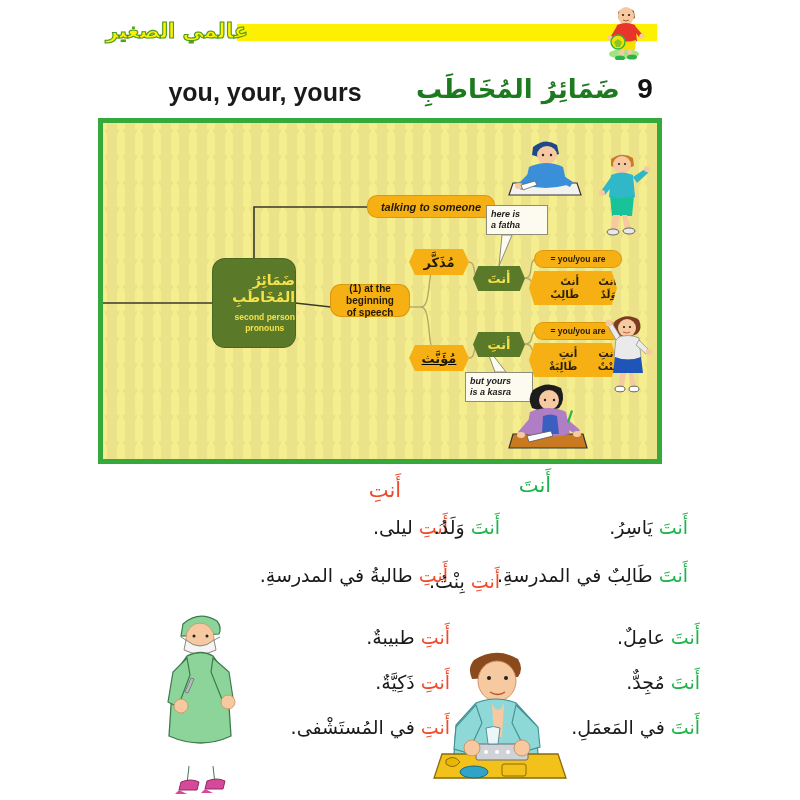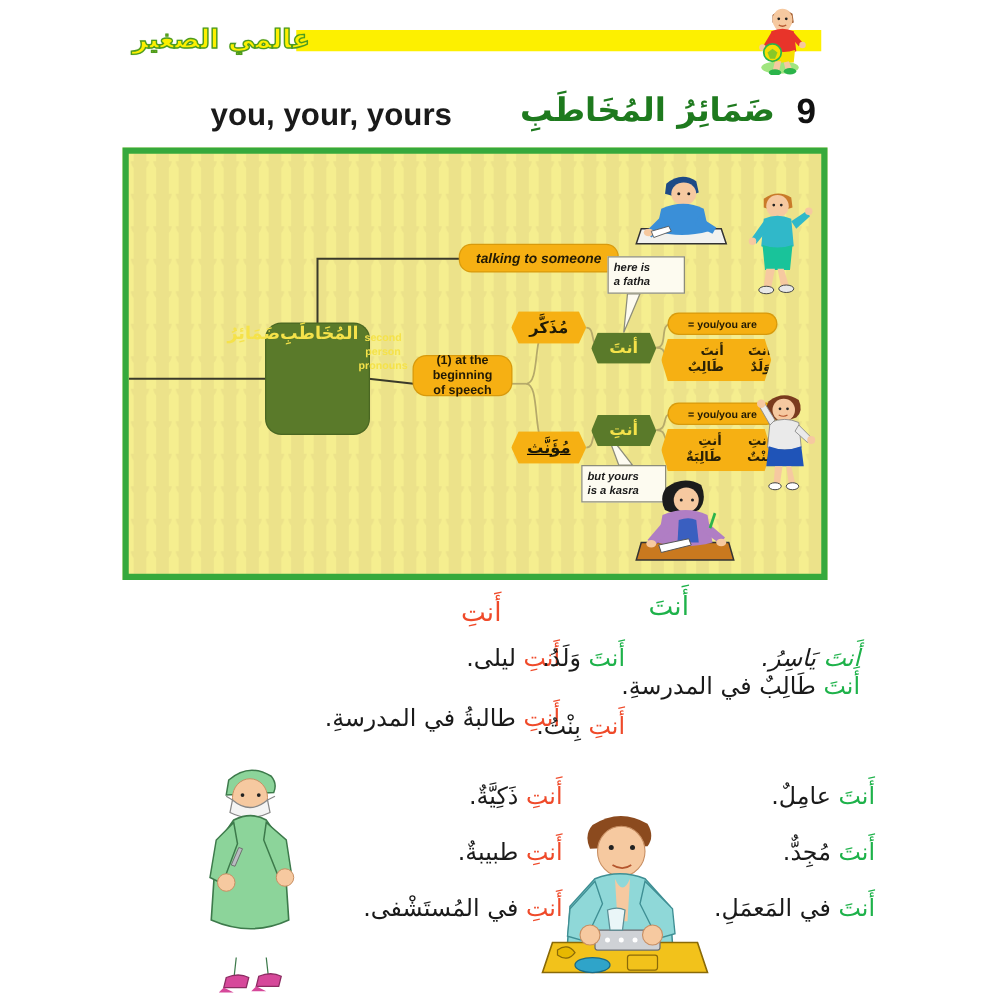--- a/index.html
+++ b/index.html
@@ -52,21 +52,21 @@
   }
   .dgm-inner{position:absolute;inset:0;}
 
   svg.wires{position:absolute;left:0;top:0;width:100%;height:100%;}
 
   
   .node{position:absolute;box-sizing:border-box;}
   .node-main{
     left:110px;top:136px;width:82px;height:88px;
     background:#5a7a2a;border-radius:12px;
-    display:flex;flex-direction:row;align-items:flex-start;justify-content:center;
+    display:flex;flex-direction:column;align-items:flex-end;justify-content:center;
     box-shadow:0 0 0 1px #4a6722;
   }
   .node-main .ar{
     font-family:"DejaVu Sans", sans-serif;font-size:14px;font-weight:bold;color:#f5e24a;
     direction:rtl;line-height:17px;text-align:center;white-space:nowrap;
   }
   .node-main .en{
     font-family:"Liberation Sans", sans-serif;font-size:8.5px;font-weight:bold;color:#f5e24a;
     text-align:center;line-height:11px;margin-top:6px;
   }
@@ -333,21 +333,21 @@
         <path d="M62 44 l4 -12 2 1 -4 12 z" fill="#2bb44a"></path>
       </svg>
 
     </div>
   </div>
 
   <div class="ar-line hd-green">أَنتَ</div>
   <div class="ar-line hd-red">أَنتِ</div>
 
   <div class="grp-right">
-    <div class="row" style="font-style:italic;">
+    <div class="row" style="margin-bottom:26px;">
       <span class="s-green">أَنتَ</span><span> يَاسِرُ.</span>
     </div>
     <div class="row">
       <span class="s-green">أَنتَ</span><span> طَالِبٌ في المدرسةِ.</span>
     </div>
   </div>
 
   <div class="grp-left">
     <div class="row" style="margin-bottom:26px;">
       <span class="s-red">أَنتِ</span><span> ليلى.</span>
@@ -375,24 +375,24 @@
     <div class="row">
       <span class="s-green">أَنتَ</span><span> مُجِدٌّ.</span>
     </div>
     <div class="row">
       <span class="s-green">أَنتَ</span><span> في المَعمَلِ.</span>
     </div>
   </div>
 
   <div class="blk2 b-left2">
     <div class="row">
+      <span class="s-red">أَنتِ</span><span> طبيبةٌ.</span>
+    </div>
+    <div class="row">
       <span class="s-red">أَنتِ</span><span> ذَكِيَّةٌ.</span>
-    </div>
-    <div class="row">
-      <span class="s-red">أَنتِ</span><span> طبيبةٌ.</span>
     </div>
     <div class="row">
       <span class="s-red">أَنتِ</span><span> في المُستَشْفى.</span>
     </div>
   </div>
 
   <svg style="position:absolute;left:143px;top:606px;width:112px;height:190px;" viewBox="0 0 112 190">
     <path d="M40 18 q16 -14 34 -3 q5 6 2 13 l-38 2 z" fill="#8cd49a" stroke="#3d7a4b" stroke-width="1.2"></path>
     <ellipse cx="57" cy="32" rx="14" ry="15" fill="#f6c9a0" stroke="#c88f63" stroke-width="0.8"></ellipse>
     <circle cx="51" cy="30" r="1.5" fill="#222"></circle>

